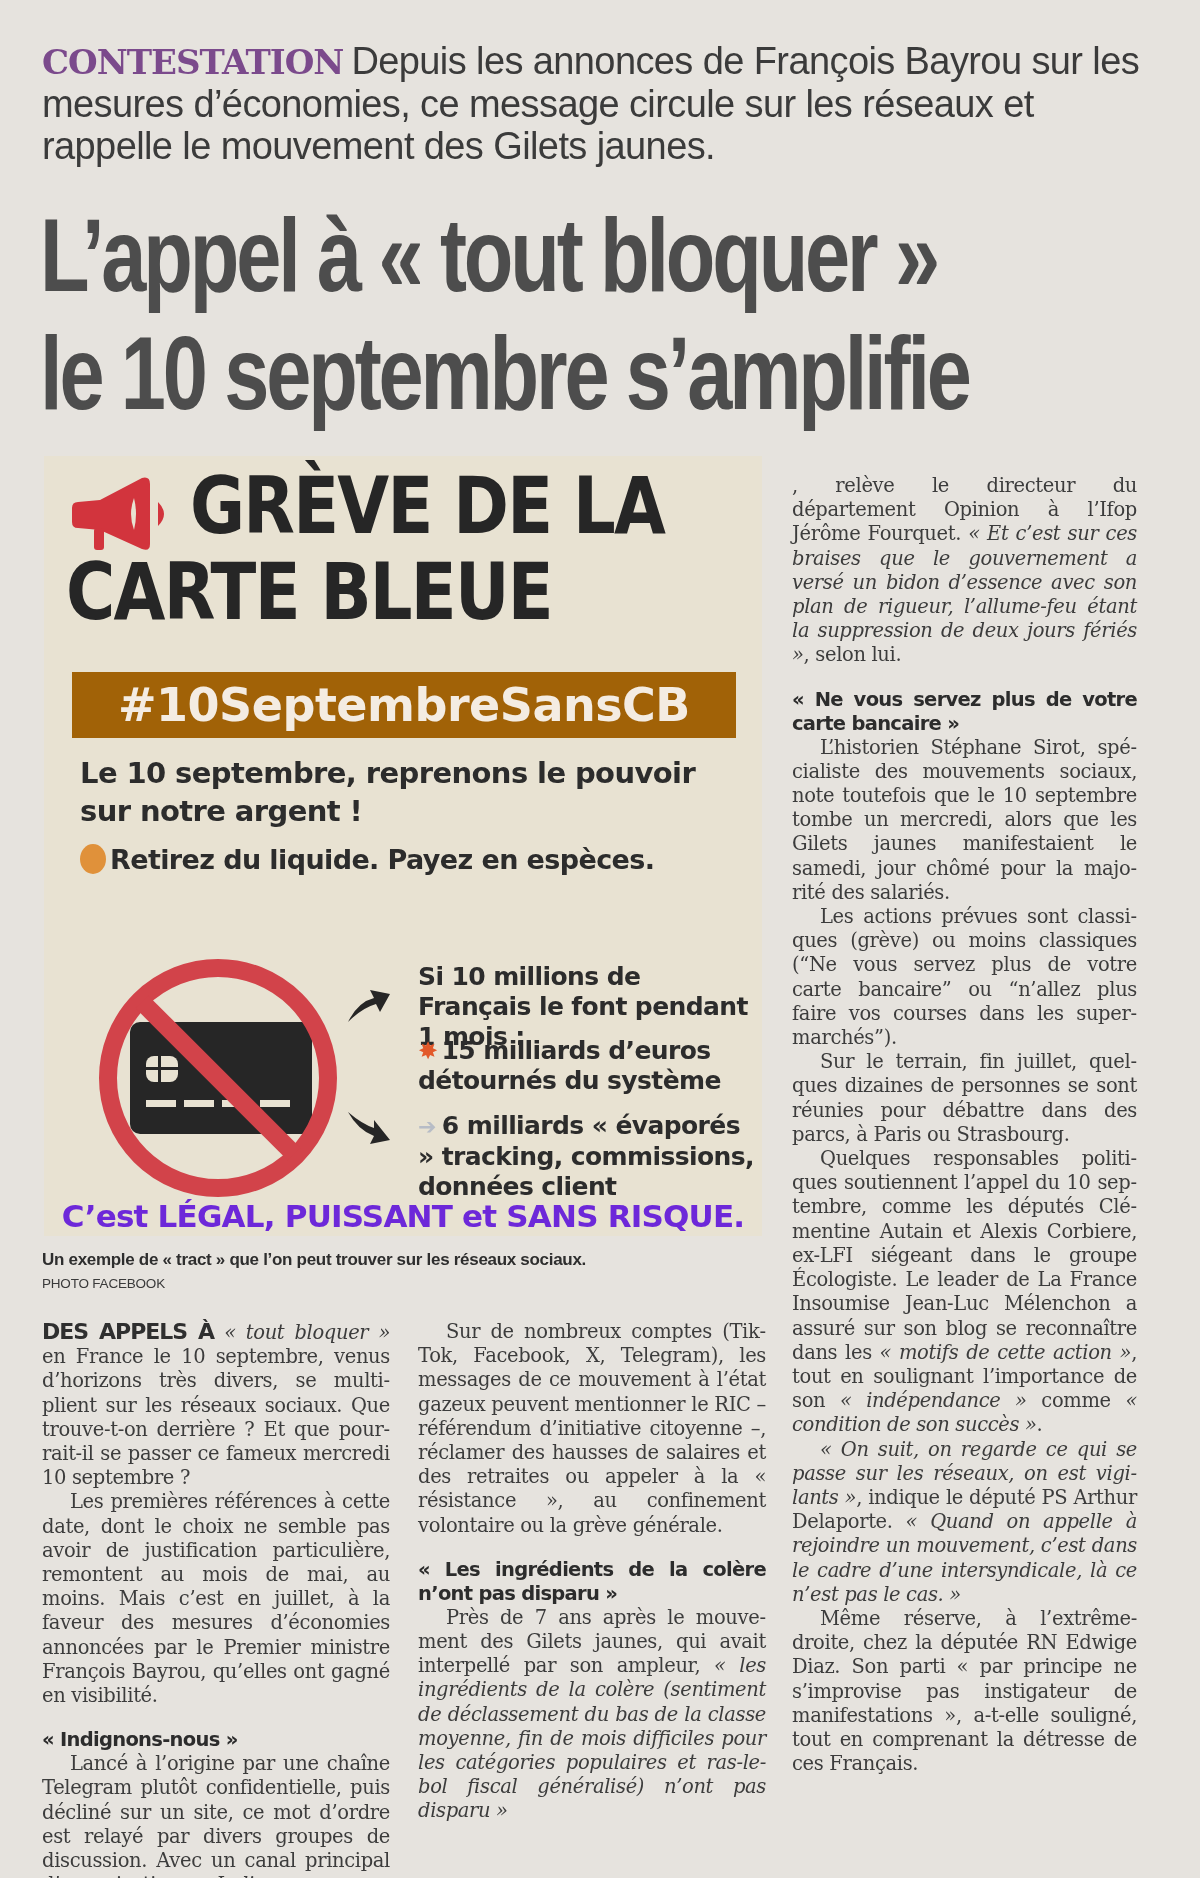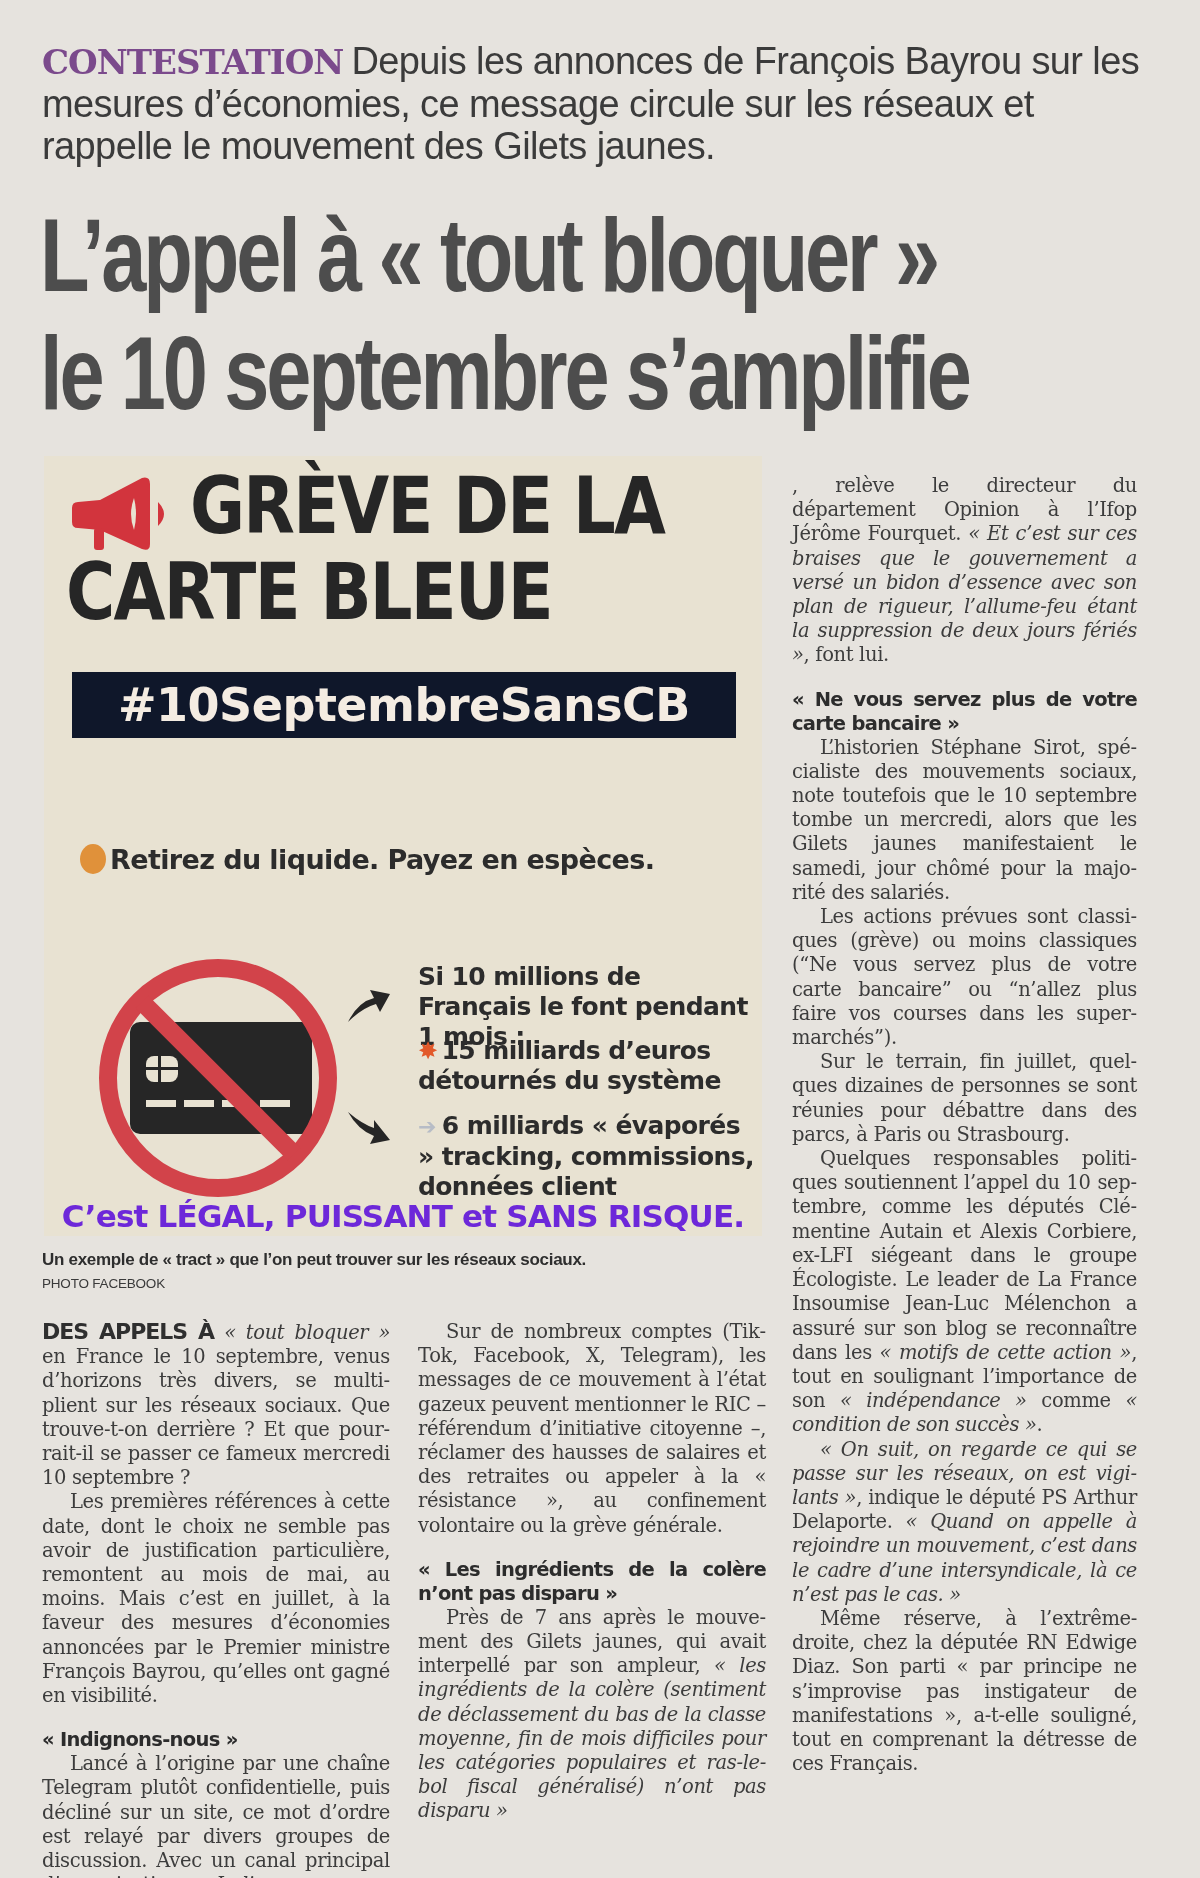--- a/index.html
+++ b/index.html
@@ -48,21 +48,21 @@
     font-family: "DejaVu Sans", sans-serif; font-weight: bold;
     color: #262626; font-size: 78px; line-height: 88px;
     letter-spacing: -2px;
     transform: scaleX(0.86); transform-origin: left top;
     white-space: nowrap;
   }
   .tract-title.l2 { left: 22px; top: 92px; }
   .megaphone { position: absolute; left: 26px; top: 16px; width: 104px; height: 84px; }
   .hashtag {
     position: absolute; left: 28px; top: 216px; width: 664px; height: 66px;
-    background: #0f172a;
+    background: #a16207;
     color: #f4ece2; font-weight: bold;
     font-size: 46px; line-height: 66px; text-align: center;
     letter-spacing: -0.5px;
   }
   .slogan {
     position: absolute; left: 36px; top: 298px; width: 670px;
     font-weight: bold; color: #2c2c2c;
     font-size: 29px; line-height: 38px; letter-spacing: -0.6px;
   }
   .bullet-line {
@@ -144,20 +144,21 @@
     <svg class="megaphone" viewBox="0 0 104 84">
       <path d="M8 30 L30 28 L72 6 Q80 4 80 12 L80 72 Q80 80 72 77 L30 58 L8 56 Q2 56 2 50 L2 36 Q2 30 8 30 Z" fill="#d2343d"></path>
       <path d="M64 26 Q58 42 64 58 Q68 42 64 26 Z" fill="#e8e2d2"></path>
       <rect x="24" y="56" width="10" height="22" rx="3" fill="#d2343d"></rect>
       <path d="M88 30 Q100 42 88 54 Z" fill="#d2343d"></path>
     </svg>
     <div class="tract-title">GRÈVE DE LA</div>
     <div class="tract-title l2">CARTE BLEUE</div>
     <div class="hashtag">#10SeptembreSansCB</div>
 
+    <div class="slogan">Le 10 septembre, reprenons le pouvoir sur notre argent !</div>
 
     <div class="bullet-line" style="top:386px;">
       <span class="dot" style="background:#e0913a;"></span><span>Retirez du liquide. Payez en espèces.</span>
     </div>
 
     <svg class="nocard" viewBox="0 0 252 252">
       <rect x="38" y="70" width="182" height="112" rx="10" fill="#262626"></rect>
       <g fill="#e8e2d2">
         <rect x="54" y="104" width="32" height="26" rx="8"></rect>
         <rect x="54" y="148" width="30" height="7"></rect>
@@ -201,21 +202,21 @@
   </div>
 
   <div class="col col2">
     <p>Sur de nombreux comptes (Tik­Tok, Facebook, X, Telegram), les messages de ce mouvement à l’état gazeux peuvent mentionner le RIC – référendum d’initiative citoyenne –, réclamer des hausses de salaires et des retraites ou appeler à la « résistance », au con­finement volontaire ou la grève générale.</p>
     <div class="gap"></div>
     <p class="subhead">« Les ingrédients de la colère n’ont pas disparu »</p>
     <p><span>Près de 7 ans après le mouve­ment des Gilets jaunes, qui avait interpellé par son ampleur, </span><em>« les ingrédients de la colère (sentiment de déclassement du bas de la classe moyenne, fin de mois diffi­ciles pour les catégories populai­res et ras-le-bol fiscal généralisé) n’ont pas disparu »</em></p>
   </div>
 
   <div class="col col3">
-    <p class="noindent"><span>, relève le direc­teur du département Opinion à l’Ifop Jérôme Fourquet. </span><em>« Et c’est sur ces braises que le gouverne­ment a versé un bidon d’essence avec son plan de rigueur, l’allume-feu étant la suppression de deux jours fériés »</em><span>, font lui.</span></p>
+    <p class="noindent"><span>, relève le direc­teur du département Opinion à l’Ifop Jérôme Fourquet. </span><em>« Et c’est sur ces braises que le gouverne­ment a versé un bidon d’essence avec son plan de rigueur, l’allume-feu étant la suppression de deux jours fériés »</em><span>, selon lui.</span></p>
     <div class="gap"></div>
     <p class="subhead">« Ne vous servez plus de votre carte bancaire »</p>
     <p>L’historien Stéphane Sirot, spé­cialiste des mouvements sociaux, note toutefois que le 10 septembre tombe un mercredi, alors que les Gilets jaunes manifestaient le samedi, jour chômé pour la majo­rité des salariés.</p>
     <p>Les actions prévues sont classi­ques (grève) ou moins classiques (“Ne vous servez plus de votre carte bancaire” ou “n’allez plus faire vos courses dans les super­marchés”).</p>
     <p>Sur le terrain, fin juillet, quel­ques dizaines de personnes se sont réunies pour débattre dans des parcs, à Paris ou Strasbourg.</p>
     <p><span>Quelques responsables politi­ques soutiennent l’appel du 10 sep­tembre, comme les députés Clé­mentine Autain et Alexis Corbiere, ex-LFI siégeant dans le groupe Écologiste. Le leader de La France Insoumise Jean-Luc Mélenchon a assuré sur son blog se reconnaître dans les </span><em>« motifs de cette action »</em><span>, tout en soulignant l’importance de son </span><em>« indépendance »</em><span> comme </span><em>« condition de son succès »</em><span>.</span></p>
     <p><em>« On suit, on regarde ce qui se passe sur les réseaux, on est vigi­lants »</em><span>, indique le député PS Arthur Delaporte. </span><em>« Quand on appelle à rejoindre un mouvement, c’est dans le cadre d’une intersyndicale, là ce n’est pas le cas. »</em></p>
     <p>Même réserve, à l’extrême-droite, chez la députée RN Edwige Diaz. Son parti « par principe ne s’improvise pas instigateur de manifestations », a-t-elle souligné, tout en comprenant la détresse de ces Français.</p>
   </div>
 

